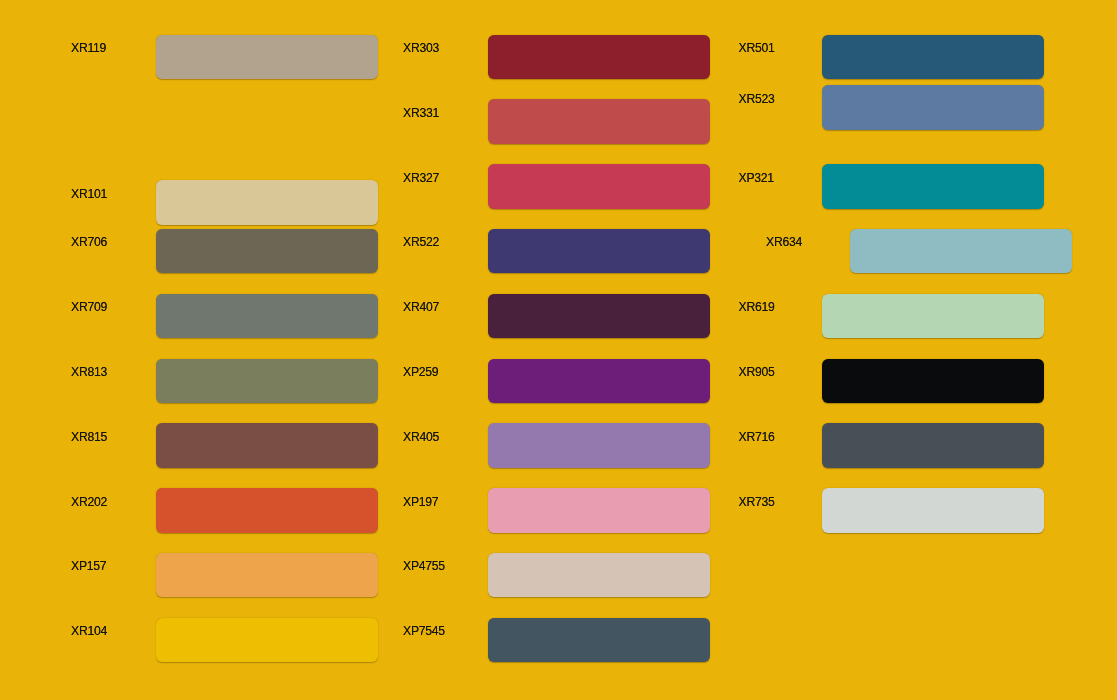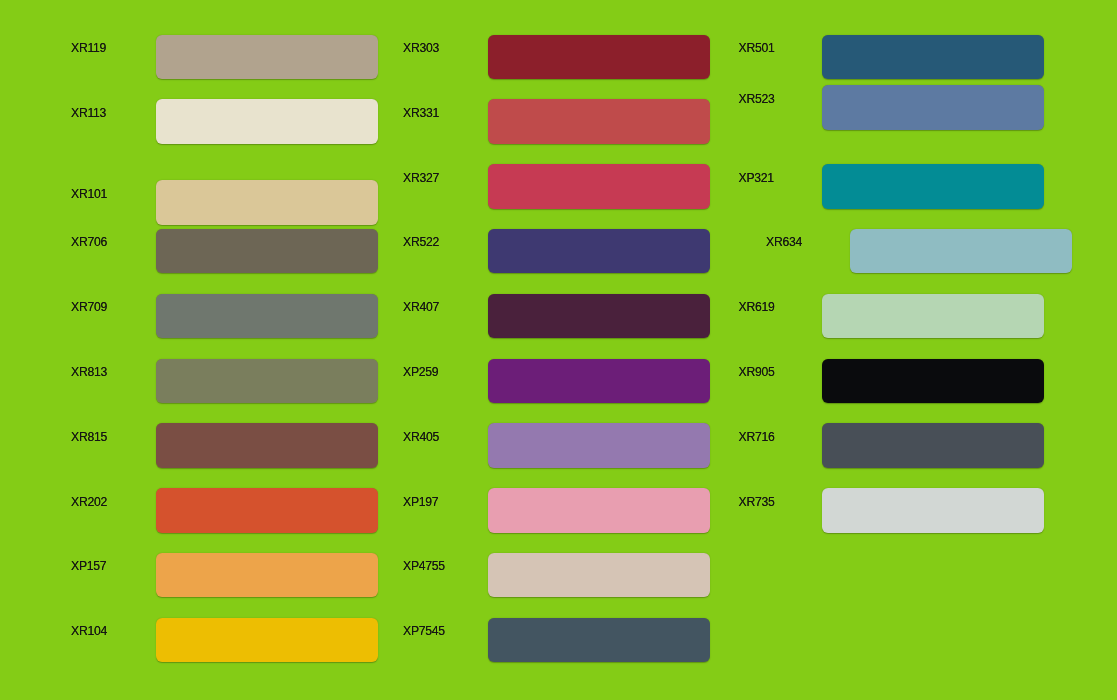--- a/index.html
+++ b/index.html
@@ -12,21 +12,21 @@
     overflow: hidden;
   }
   body {
     font-family: "Liberation Sans", sans-serif;
     -webkit-font-smoothing: antialiased;
   }
   #board {
     position: relative;
     width: 1117px;
     height: 700px;
-    background: #84cc16;
+    background: #eab308;
   }
   .swatch-row {
     position: absolute;
   }
   .swatch-label {
     position: absolute;
     left: 0;
     top: 6.6px;
     font-size: 12.2px;
     line-height: 14px;
@@ -44,24 +44,20 @@
     box-shadow: 0 0.75px 1.2px rgba(0,0,0,0.28);
   }
 </style>
 </head>
 <body>
 
 <div id="board">
   <div class="swatch-row" style="left:71px;top:34.5px;width:307.2px;height:44.5px">
     <span class="swatch-label">XR119</span>
     <div class="swatch-chip" style="left: 85.2px; width: 222px; height: 44.5px; border-radius: 6px; background: rgb(177, 163, 142);"></div>
-  </div>
-  <div class="swatch-row" style="left:71px;top:99.3px;width:307.2px;height:44.5px">
-    <span class="swatch-label">XR113</span>
-    <div class="swatch-chip" style="left: 85.2px; width: 222px; height: 44.5px; border-radius: 6px; background: rgb(232, 227, 206);"></div>
   </div>
   <div class="swatch-row" style="left:71px;top:180px;width:307.2px;height:44.5px">
     <span class="swatch-label">XR101</span>
     <div class="swatch-chip" style="left: 85.2px; width: 222px; height: 44.5px; border-radius: 6px; background: rgb(218, 199, 152);"></div>
   </div>
   <div class="swatch-row" style="left:71px;top:228.9px;width:307.2px;height:44.5px">
     <span class="swatch-label">XR706</span>
     <div class="swatch-chip" style="left: 85.2px; width: 222px; height: 44.5px; border-radius: 6px; background: rgb(109, 102, 85);"></div>
   </div>
   <div class="swatch-row" style="left:71px;top:293.7px;width:307.2px;height:44.5px">

